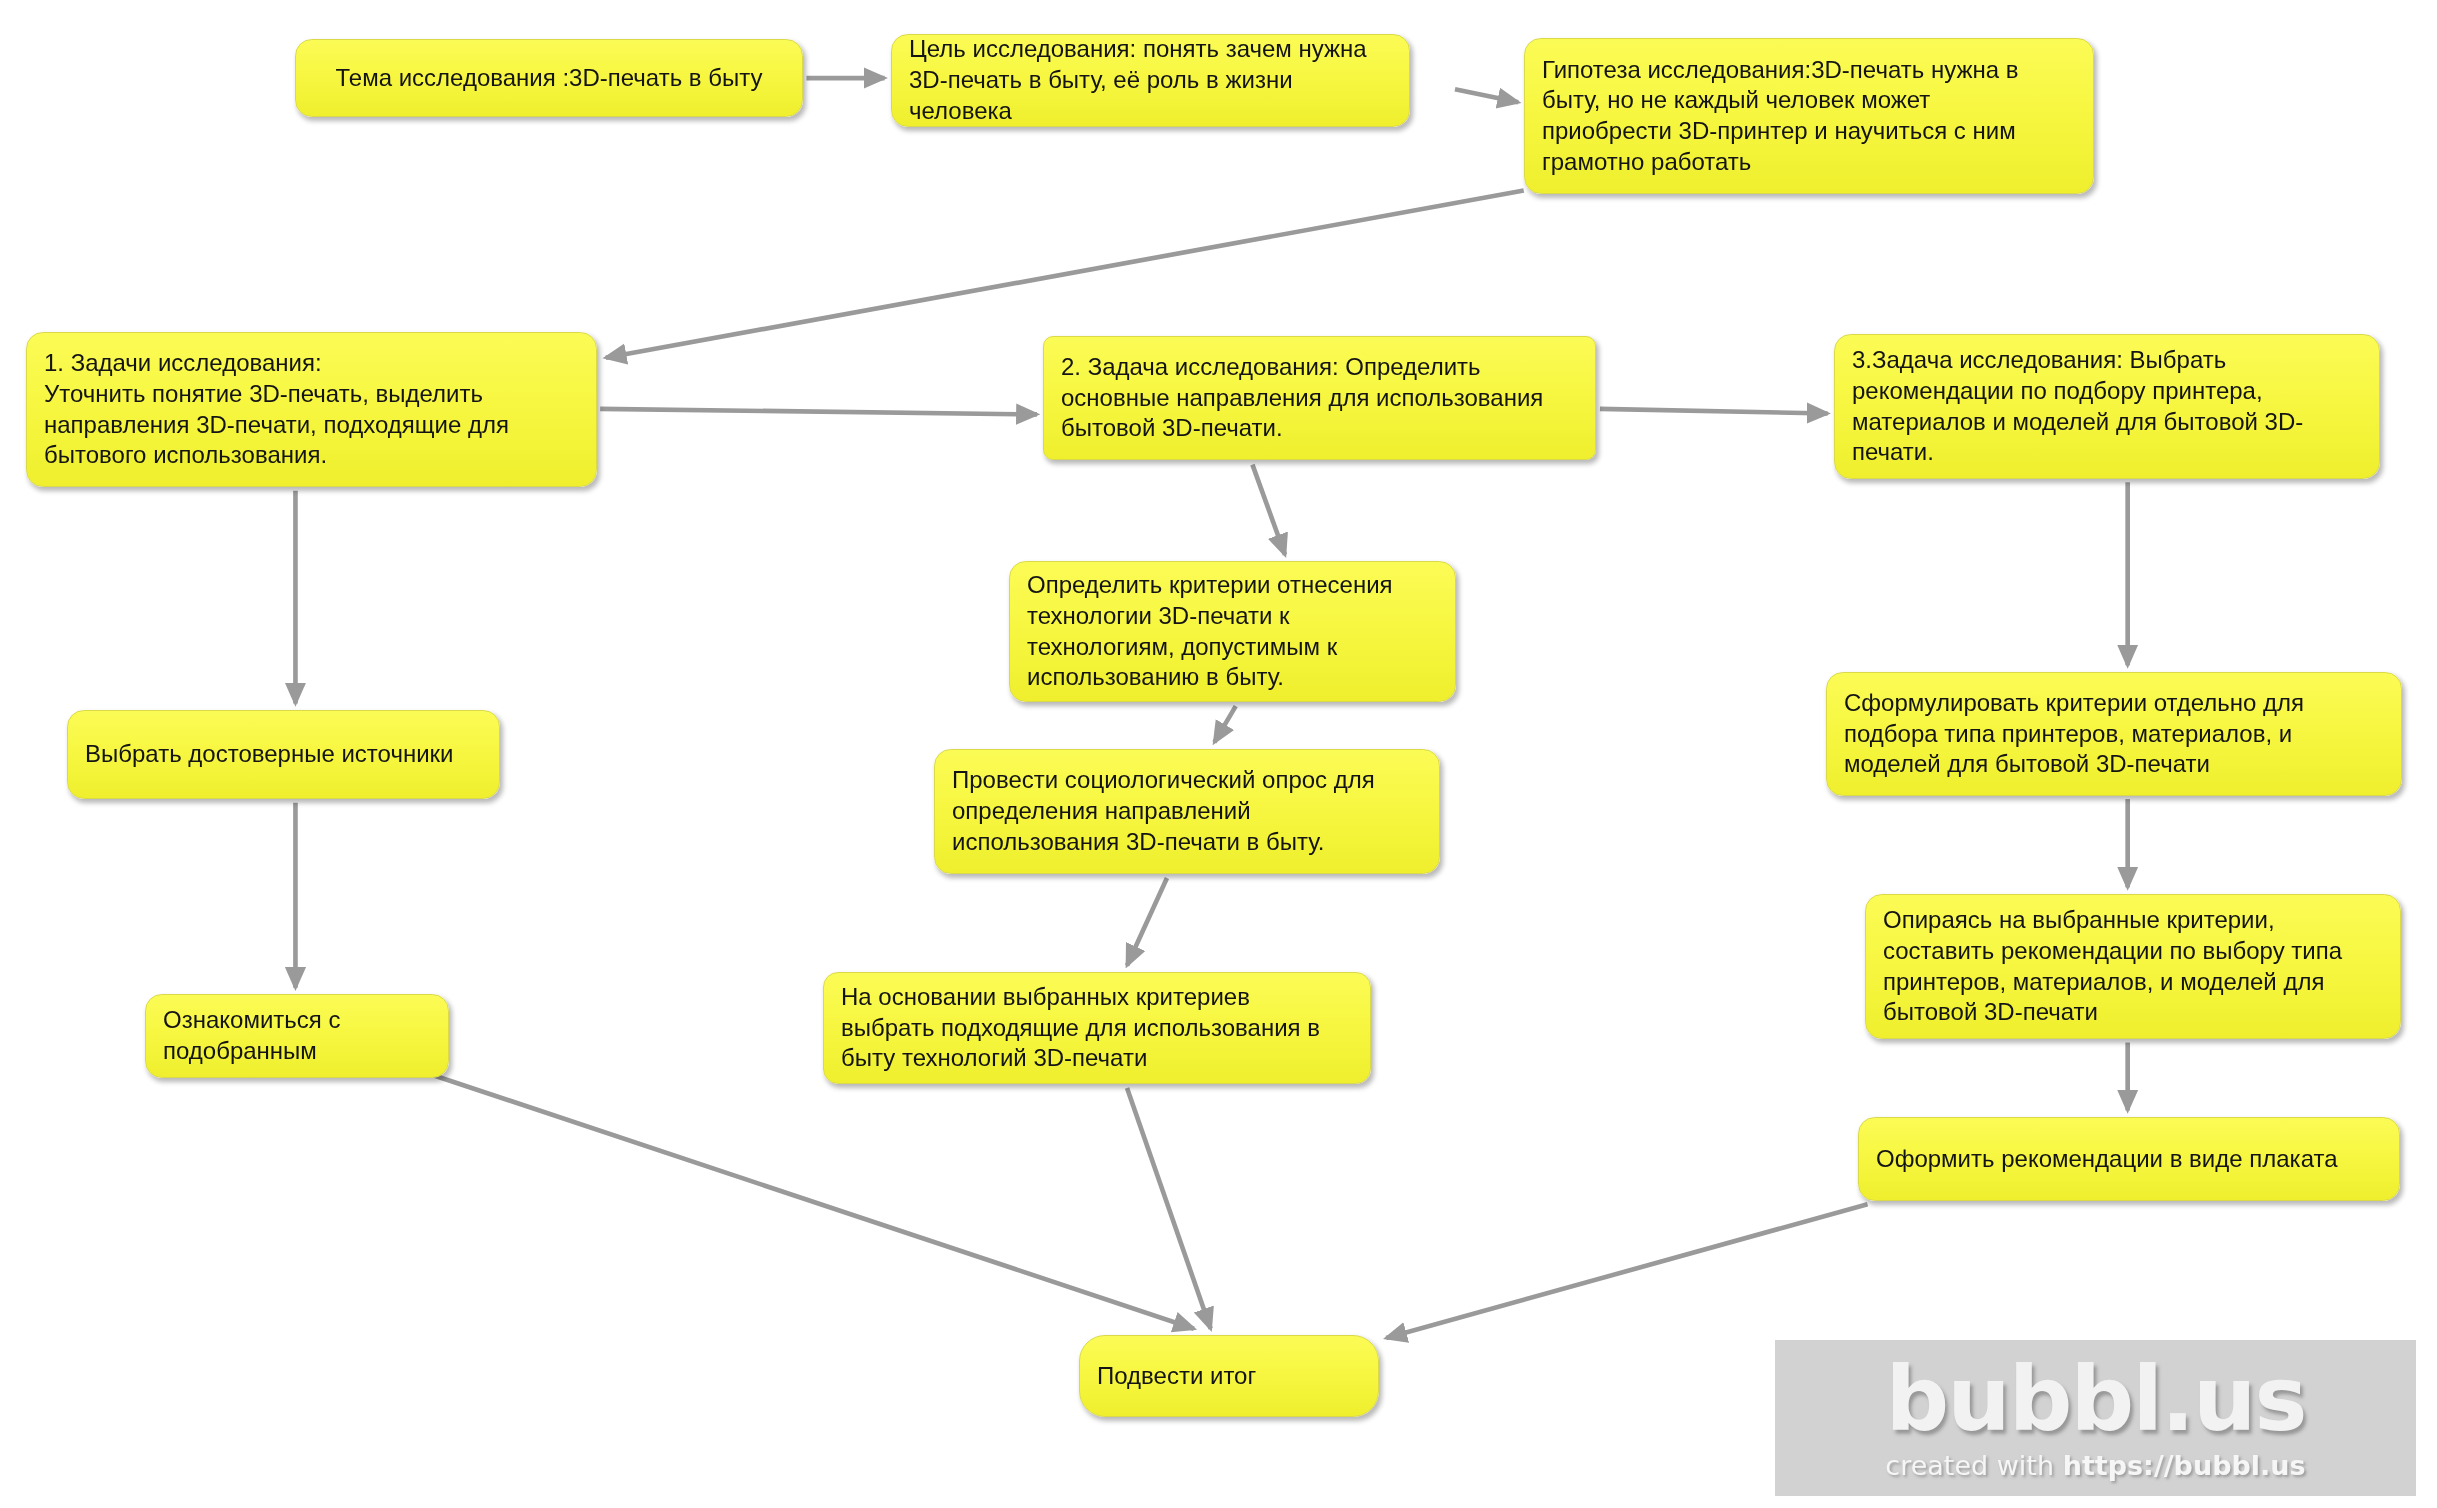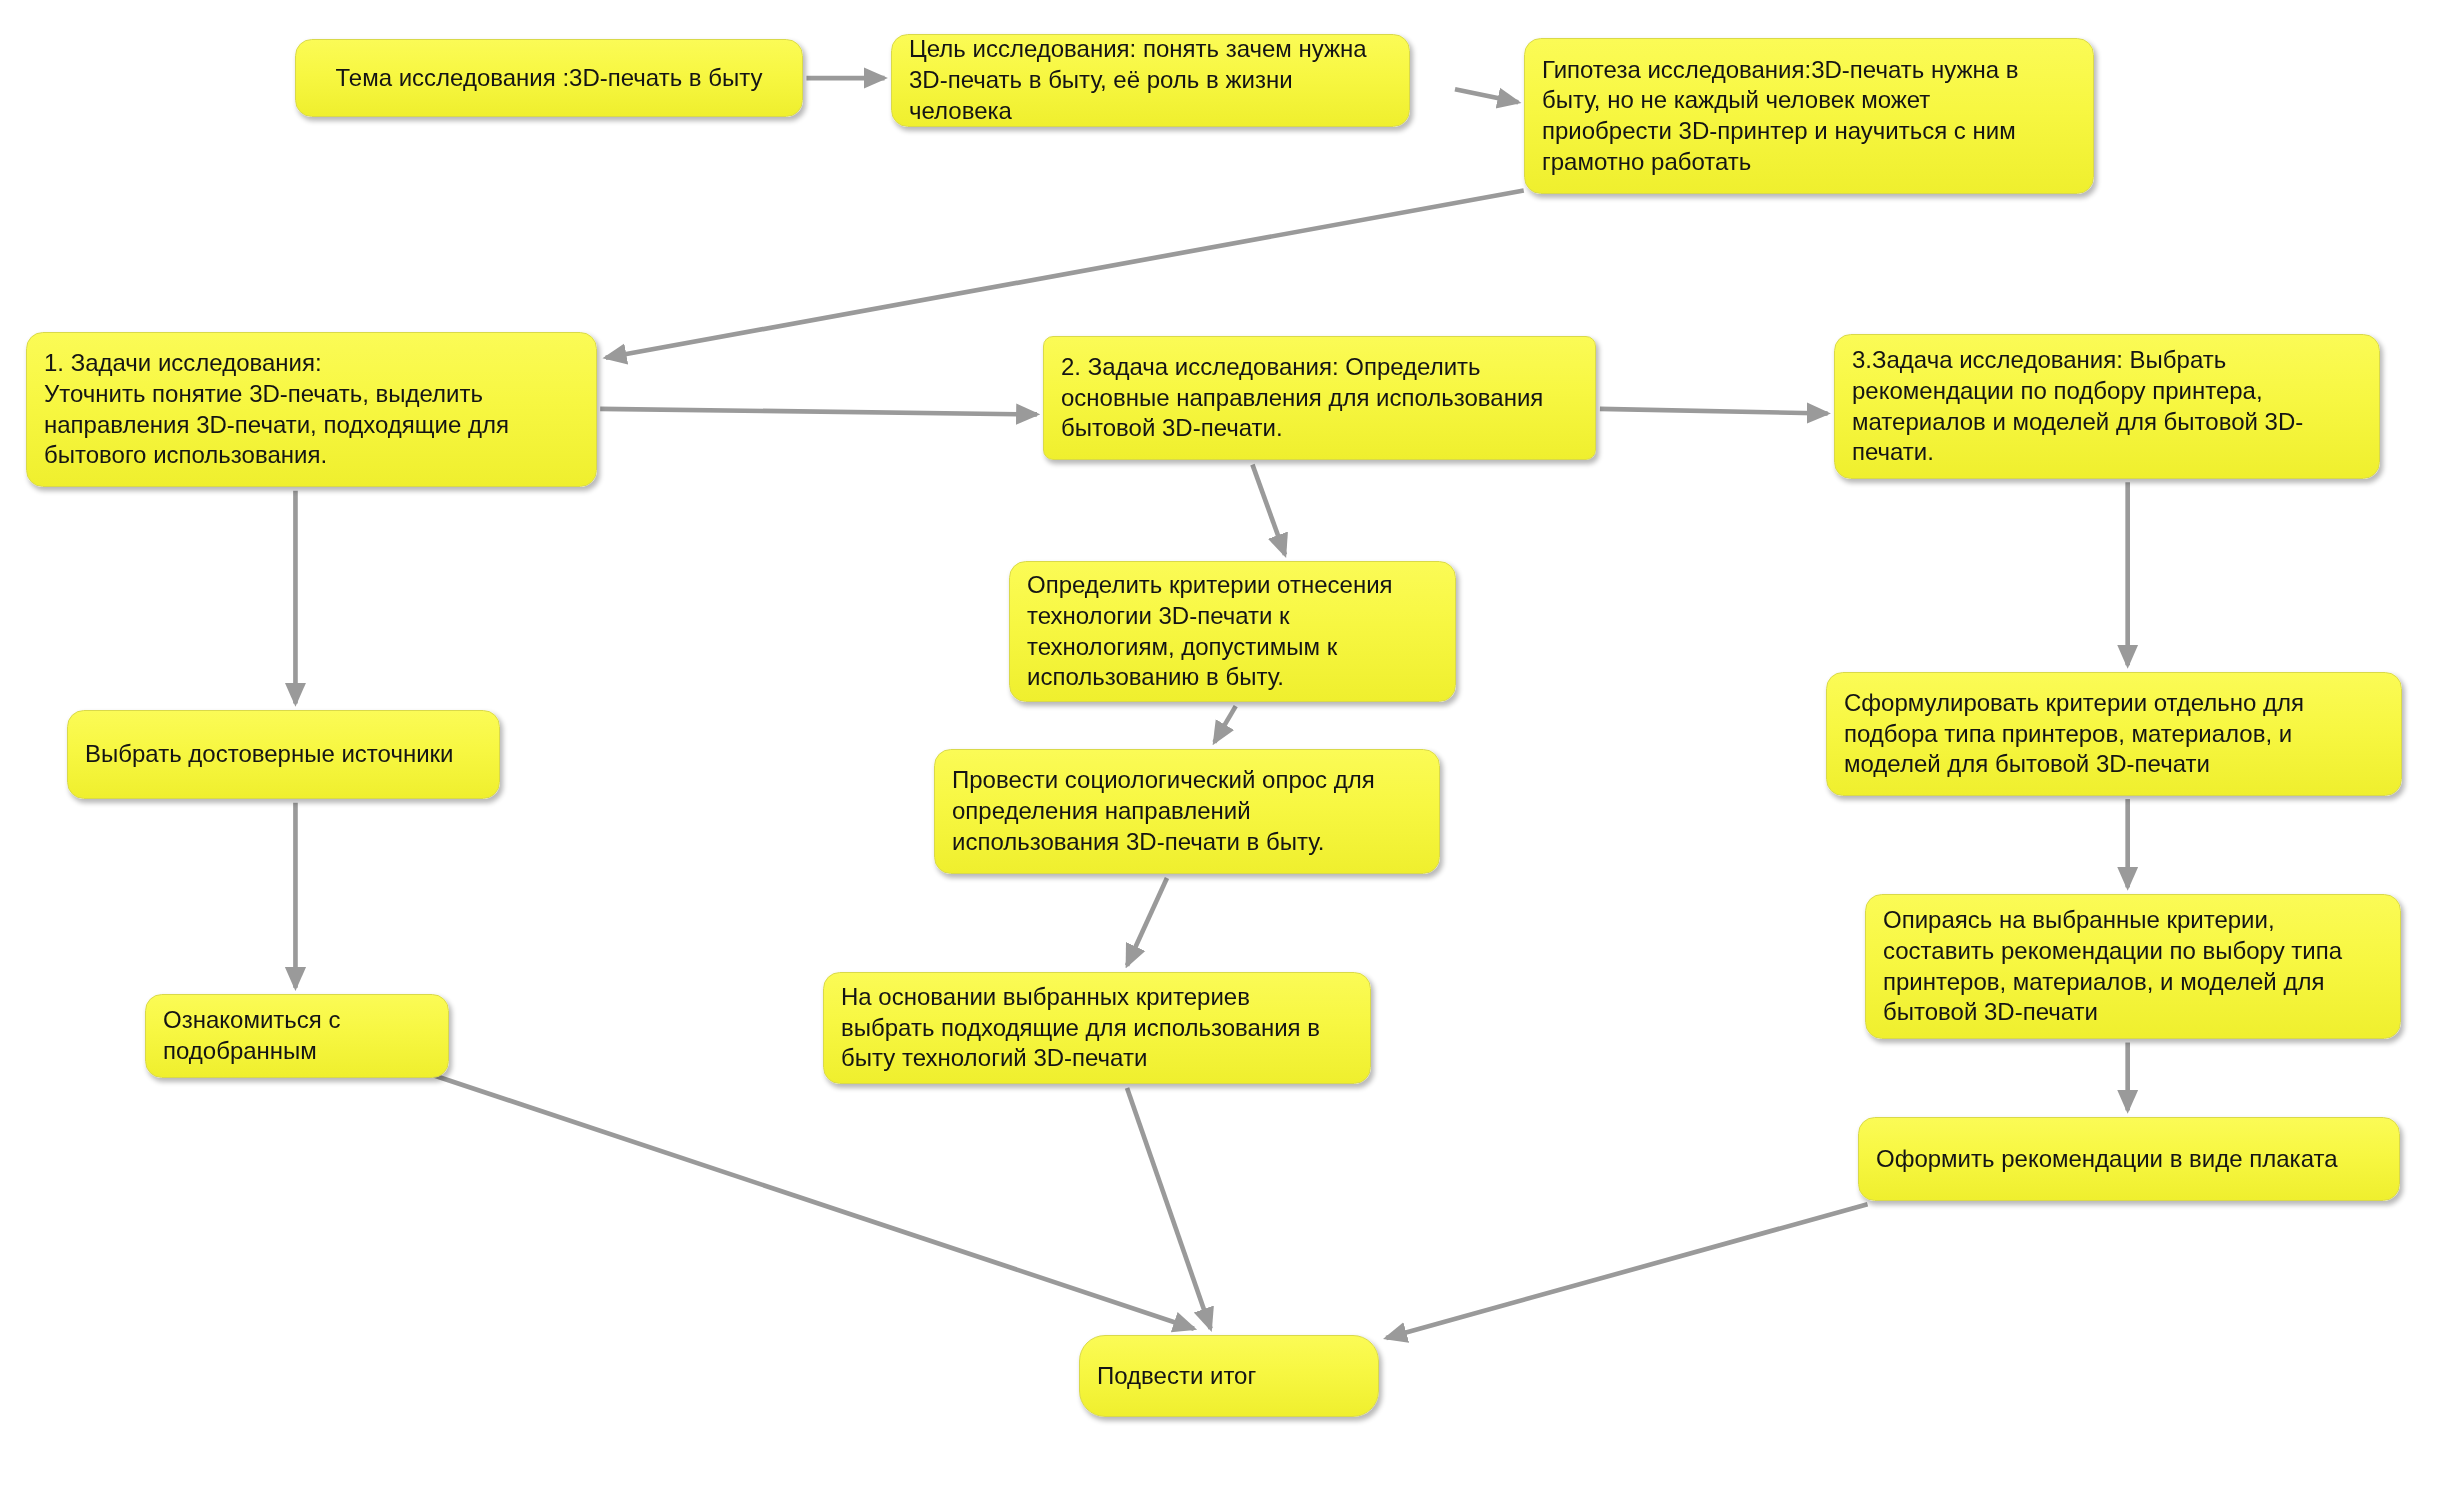--- a/index.html
+++ b/index.html
@@ -140,26 +140,30 @@
 использованию в быту.</span></div>
       <div class="node" style="left: 67px; top: 710px; width: 433px; height: 89px;"><span class="txt">Выбрать достоверные источники</span></div>
       <div class="node" style="left: 934px; top: 749px; width: 506px; height: 125px;"><span class="txt">  Провести социологический опрос для
 определения направлений
 использования 3D-печати в быту.</span></div>
       <div class="node" style="left: 1826px; top: 672px; width: 576px; height: 124px;"><span class="txt">Сформулировать критерии отдельно для
 подбора типа принтеров, материалов, и
 моделей для бытовой 3D-печати</span></div>
       <div class="node" style="left: 145px; top: 994px; width: 304px; height: 84px;"><span class="txt">Ознакомиться с
 подобранным</span></div>
-      <div class="node" style="left: 823px; top: 972px; width: 548px; height: 112px;"><span class="txt">  На основании выбранных критериев
+      <div class="node" style="left: 823px; top: 972px; width: 548px; height: 112px; border-radius: 15px;"><span class="txt">  На основании выбранных критериев
 выбрать подходящие для использования в
 быту технологий 3D-печати</span></div>
       <div class="node" style="left: 1865px; top: 894px; width: 536px; height: 145px;"><span class="txt"> Опираясь на выбранные критерии,
 составить рекомендации по выбору типа
 принтеров, материалов, и моделей для
 бытовой 3D-печати</span></div>
       <div class="node" style="left: 1858px; top: 1117px; width: 542px; height: 84px;"><span class="txt">Оформить рекомендации в виде плаката</span></div>
       <div class="node" style="left: 1079px; top: 1335px; width: 300px; height: 82px; border-radius: 26px;"><span class="txt">Подвести итог</span></div>
     </div>
 
+  <div id="watermark">
+    <div class="wm-logo">bubbl.us</div>
+    <div class="wm-sub"><span>created with </span><b>https://bubbl.us</b></div>
+  </div>
 
 </div>
 
 
 </body></html>

